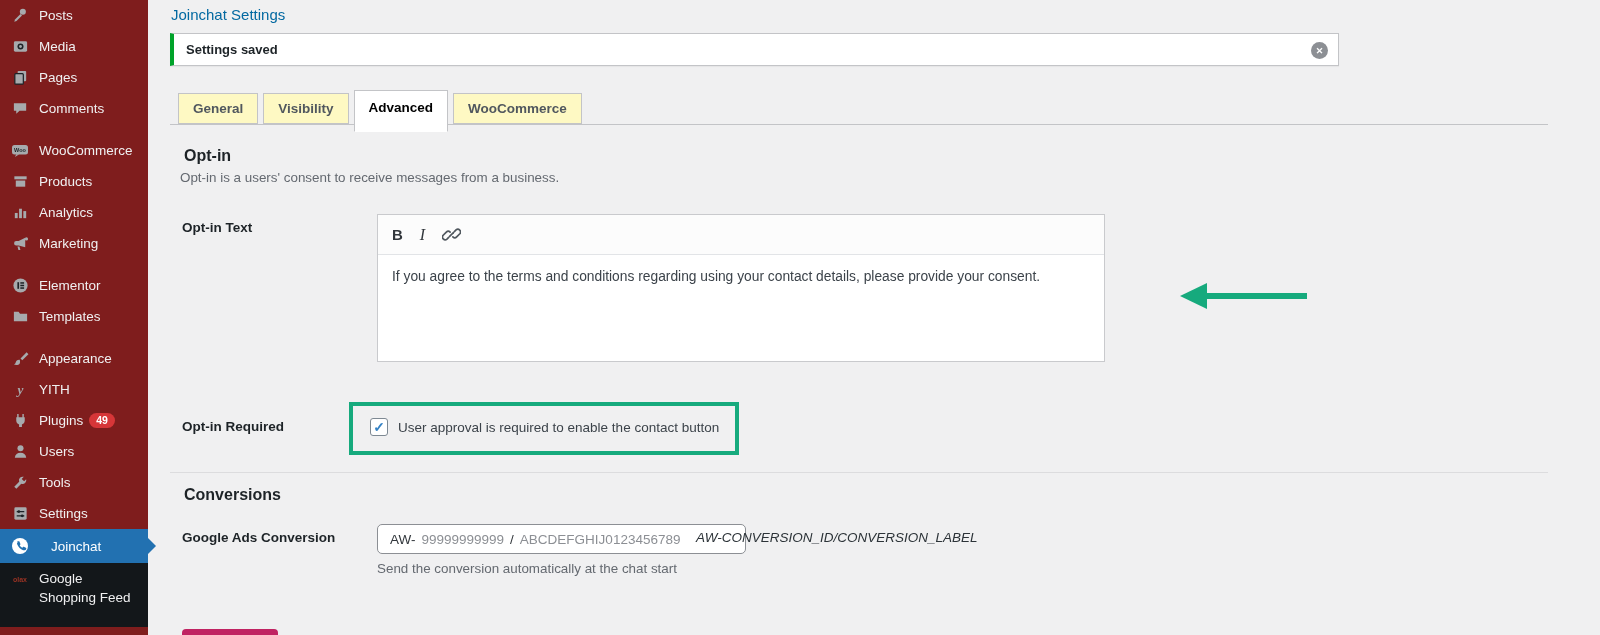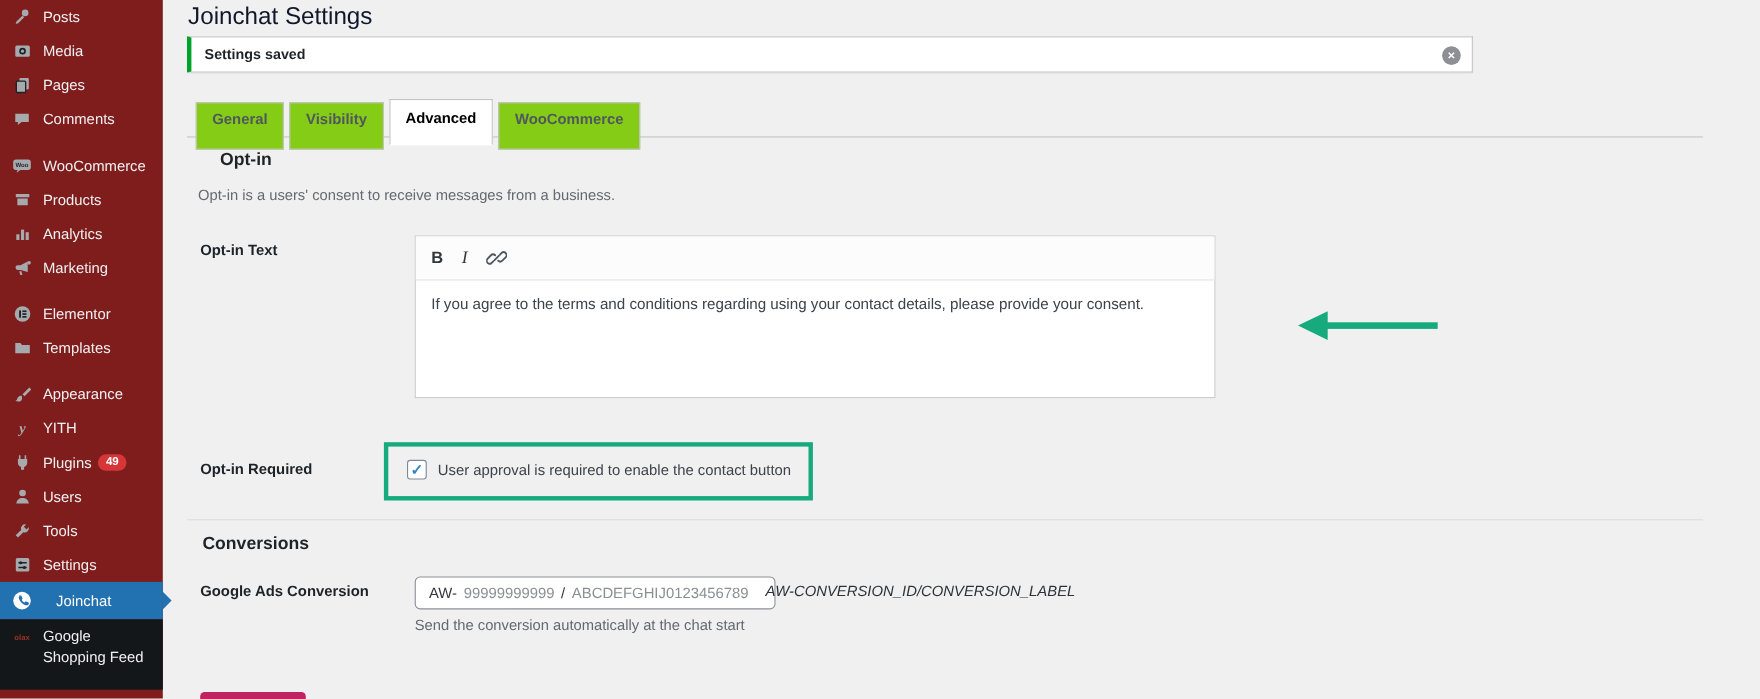--- a/index.html
+++ b/index.html
@@ -20,35 +20,35 @@
                margin-top:-8px; border:8px solid transparent; border-left-color:#2271b1; border-right-width:0; }
   .menu-item .badge { margin-left:6px; background:#d63638; color:#fff; font-size:10.5px;
                font-weight:bold; padding:1px 7px; border-radius:9px; line-height:13px; }
   .menu-item.wrap2 { height:auto; min-height:40px; align-items:flex-start; padding-top:6px;
                background:#13171a; padding-bottom:20px; }
   .menu-item.wrap2 .mi-label { line-height:19px; white-space:normal; width:96px; }
   .mi-label { white-space:nowrap; }
 
   
   #content { position:absolute; left:148px; top:0; width:1452px; height:635px; }
-  #page-title { position:absolute; left:23px; top:0px; font-size:22px; font-weight:400;
-                color:#0f172a; line-height:30px; }
+  #page-title { position:absolute; left:23px; top:0px; font-size:15px; font-weight:400;
+                color:#0369a1; line-height:30px; }
 
   #notice { position:absolute; left:22px; top:33px; width:1169px; height:33px; background:#fff;
             border:1px solid #c3c4c7; border-left:4px solid #00a32a;
             box-shadow:0 1px 1px rgba(0,0,0,.04); display:flex; align-items:center; }
   #notice .notice-text { font-size:13px; font-weight:600; color:#1d2327; padding-left:12px; }
   #notice-dismiss { position:absolute; right:10px; top:8px; width:17px; height:17px;
             border-radius:50%; background:#8c8f94; color:#fff; font-size:9px; font-weight:bold;
             display:flex; align-items:center; justify-content:center; cursor:pointer; border:none; }
 
   #tabs-line { position:absolute; left:22px; top:124px; width:1378px; height:1px; background:#c3c4c7; }
   #tabs { position:absolute; left:30px; top:93px; display:flex; align-items:flex-start; }
-  .nav-tab { height:43px; line-height:29px; padding:0 14px; margin-right:5px;
-             background:#84cc16; border:1px solid #c3c4c7; color:#50575e; font-size:13.5px;
+  .nav-tab { height:31px; line-height:29px; padding:0 14px; margin-right:5px;
+             background:#fef9c3; border:1px solid #c3c4c7; color:#50575e; font-size:13.5px;
              font-weight:600; cursor:pointer; white-space:nowrap; }
   .nav-tab-active { height:42px; line-height:33px; margin-top:-3px; background:#fff;
              color:#000; z-index:3; position:relative; border-bottom:1px solid #fff; }
 
   .section-heading { position:absolute; font-size:16px; font-weight:600; color:#1d2327; }
   .section-desc, .field-help { position:absolute; font-size:13.4px; color:#646970; }
   .row-label { position:absolute; font-size:13.5px; font-weight:600; color:#1d2327; }
 
   
   #editor { position:absolute; left:229px; top:214px; width:728px; height:148px;
@@ -66,21 +66,21 @@
             border:4px solid #16aa7d; }
   #optin-checkbox { position:absolute; left:222px; top:418px; width:18px; height:18px;
             background:#fff; border:1px solid #7e8993; border-radius:3px; cursor:pointer;
             display:flex; align-items:center; justify-content:center; }
   #optin-checkbox.checked::after { content:"✓"; color:#3582c4; font-size:14px; font-weight:bold; }
   #optin-checkbox-label { position:absolute; left:250px; top:420px; font-size:13.5px; color:#3c434a; }
 
   #section-divider { position:absolute; left:22px; top:472px; width:1378px; height:1px; background:#dcdcde; }
 
   
-  #ga-input { position:absolute; left:229px; top:524px; width:328px; height:30px; background:#fff;
+  #ga-input { position:absolute; left:229px; top:524px; width:369px; height:30px; background:#fff;
             border:1px solid #8c8f94; border-radius:5px; display:flex; align-items:center;
             padding-left:12px; font-size:13.5px; cursor:text; }
   #ga-input .static { color:#32373c; }
   #ga-input .ph { color:#8c8f94; }
   #ga-input span { margin-right:6px; }
   #ga-format-hint { position:absolute; left:548px; top:530px; font-size:13.5px; font-style:italic;
             color:#2c3338; }
 
   #save-button { position:absolute; left:34px; top:629px; width:96px; height:30px;
             background:#c02362; border:none; border-radius:4px; cursor:pointer; }
@@ -275,21 +275,21 @@
   </div>
 
   <div id="tabs-line"></div>
   <div id="tabs">
       <a class="nav-tab">General</a>
       <a class="nav-tab">Visibility</a>
       <a class="nav-tab nav-tab-active">Advanced</a>
       <a class="nav-tab">WooCommerce</a>
     </div>
 
-  <h2 class="section-heading" style="left:36px; top:137px;margin-left:16px;">Opt-in</h2>
+  <h2 class="section-heading" style="left:36px; top:147px;">Opt-in</h2>
   <p class="section-desc" style="left:32px; top:170px;">Opt-in is a users' consent to receive messages from a business.</p>
 
   <span class="row-label" style="left:34px; top:220px;">Opt-in Text</span>
 
   <div id="editor">
     <div id="editor-toolbar">
       <button class="tb-btn tb-bold">B</button>
       <button class="tb-btn tb-italic">I</button>
       <button class="tb-btn">
         <svg width="19" height="19" viewBox="0 0 18 18" fill="none" stroke="#50575e" stroke-width="1.6" stroke-linecap="round">

